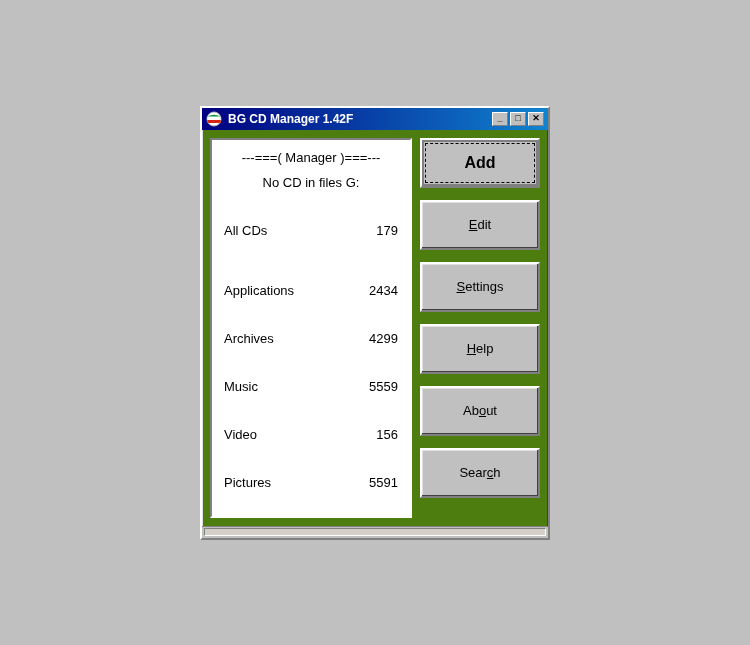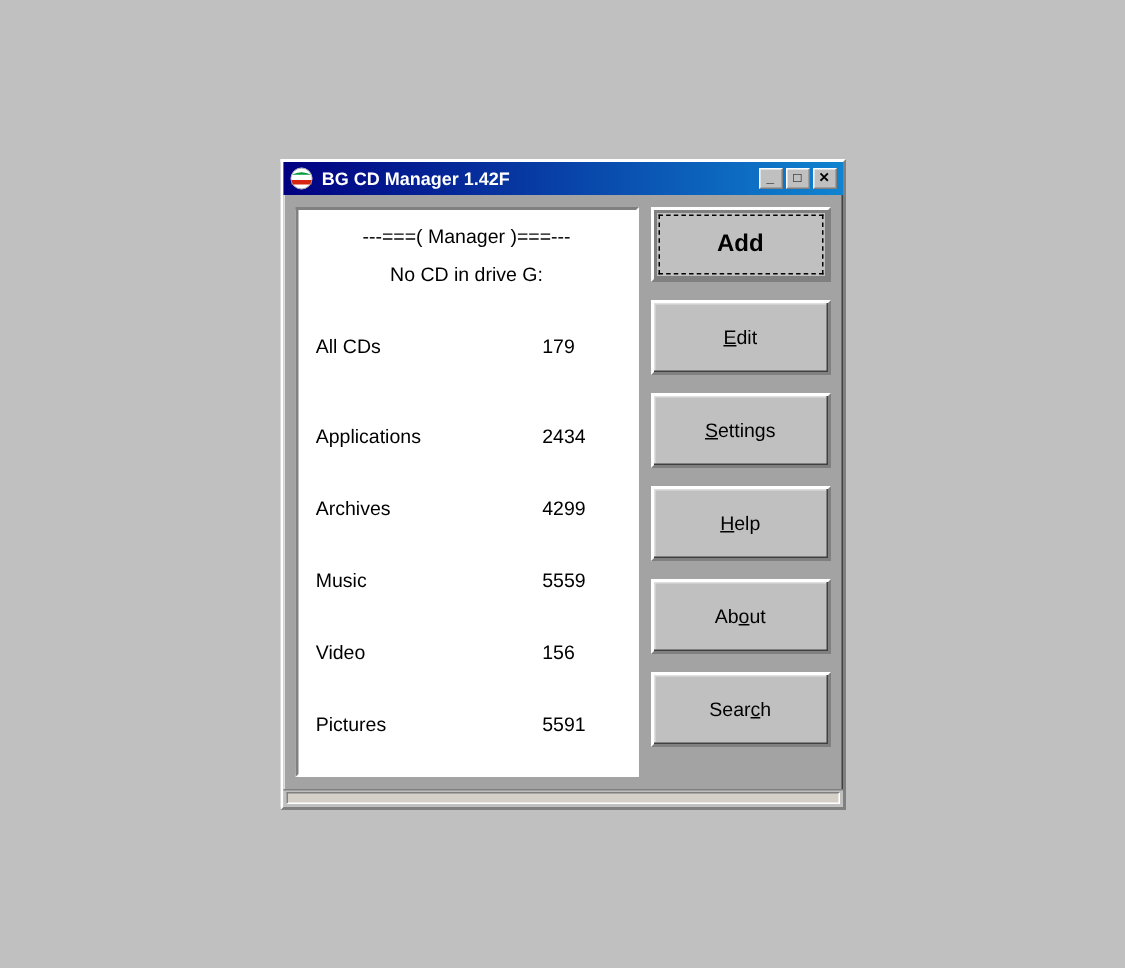--- a/index.html
+++ b/index.html
@@ -13,22 +13,22 @@
       font-family: 'Arial', sans-serif;
       font-size: 13px;
       display: flex;
       align-items: center;
       justify-content: center;
       width: 750px;
       height: 645px;
     }
 
     .window {
-      width: 377px;
-      background: #a3a3a3;
+      width: 350px;
+      background: #4d7c0f;
       border: 2px solid #ffffff;
       border-right-color: #808080;
       border-bottom-color: #808080;
       box-shadow: inset -1px -1px 0 #404040, inset 1px 1px 0 #dfdfdf;
     }
 
     .title-bar {
       background: linear-gradient(to right, #000080, #1084d0);
       color: white;
       display: flex;
@@ -110,20 +110,21 @@
 
     .status-separator {
       height: 10px;
     }
 
     .status-label {
       text-align: left;
     }
 
     .status-value {
+      text-align: right;
       min-width: 50px;
     }
 
     .button-panel {
       display: flex;
       flex-direction: column;
       gap: 12px;
       width: 120px;
       flex-shrink: 0;
     }
@@ -208,21 +209,21 @@
       <button class="title-bar-btn">_</button>
       <button class="title-bar-btn">□</button>
       <button class="title-bar-btn">✕</button>
     </div>
   </div>
 
   <div class="window-body">
 
     <div class="status-panel">
       <div class="status-title">---===( Manager )===---</div>
-      <div class="status-drive">No CD in drive G:</div>
+      <div class="status-drive">No CD in files G:</div>
 
       <div class="status-row">
         <span class="status-label">All CDs</span>
         <span class="status-value">179</span>
       </div>
 
       <div class="status-separator"></div>
 
       <div class="status-row">
         <span class="status-label">Applications</span>

